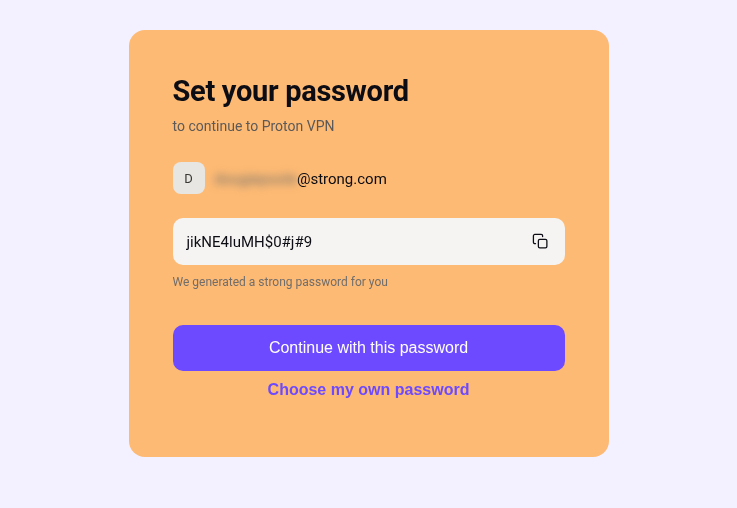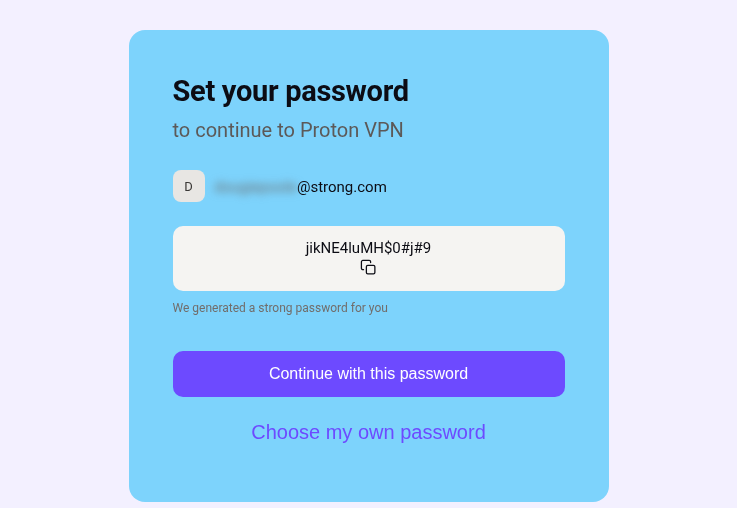--- a/index.html
+++ b/index.html
@@ -11,34 +11,34 @@
       font-family: -apple-system, BlinkMacSystemFont, "Segoe UI", Roboto, Helvetica, Arial, sans-serif;
       background: #f3f0ff;
       width: 737px;
       height: 508px;
       display: flex;
       justify-content: center;
       align-items: flex-start;
       padding-top: 30px;
     }
     .card {
-      background: #7dd3fc;
+      background: #fdba74;
       border-radius: 16px;
       width: 480px;
       padding: 44px 44px 48px 44px;
     }
     .title {
       font-size: 29px;
       font-weight: 700;
       color: #0c0c14;
       margin-bottom: 10px;
       letter-spacing: -0.3px;
     }
     .subtitle {
-      font-size: 20px;
+      font-size: 14px;
       color: #5c5958;
       margin-bottom: 28px;
     }
     .account-row {
       display: flex;
       align-items: center;
       gap: 10px;
       margin-bottom: 24px;
     }
     .avatar {
@@ -63,21 +63,20 @@
       color: #0c0c14;
     }
     .password-field {
       background: #f5f4f2;
       border-radius: 10px;
       padding: 13px 14px;
       display: flex;
       align-items: center;
       justify-content: space-between;
       margin-bottom: 10px;
-      flex-direction: column;
     }
     .password-text {
       font-size: 15px;
       color: #0c0c14;
       font-family: inherit;
     }
     .copy-btn {
       background: transparent;
       border: none;
       cursor: pointer;
@@ -94,30 +93,29 @@
     .primary-btn {
       width: 100%;
       background: #6d4aff;
       color: #ffffff;
       border: none;
       border-radius: 10px;
       padding: 14px 0;
       font-size: 16px;
       font-weight: 400;
       cursor: pointer;
-      margin-bottom: 14px;
     }
     .secondary-btn {
       width: 100%;
       background: transparent;
       color: #6d4aff;
       border: none;
       padding: 10px 0;
-      font-size: 20px;
-      font-weight: 400;
+      font-size: 16px;
+      font-weight: 700;
       cursor: pointer;
     }
   </style>
 </head>
 <body>
 
 <div class="card">
   <h1 class="title">Set your password</h1>
   <p class="subtitle">to continue to Proton VPN</p>
 

